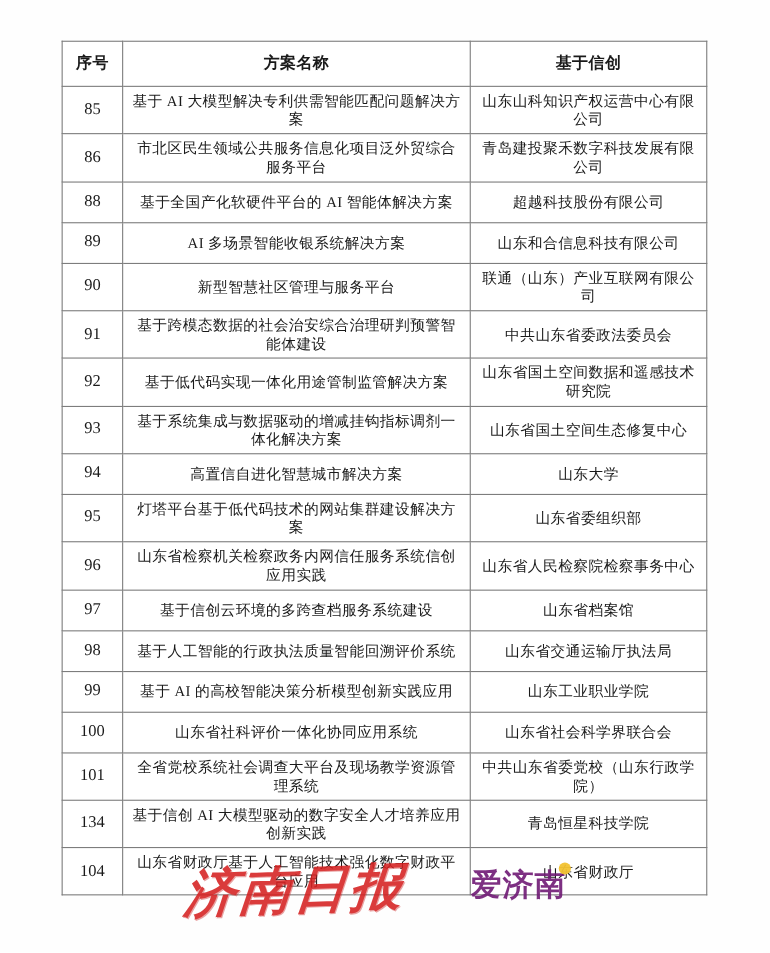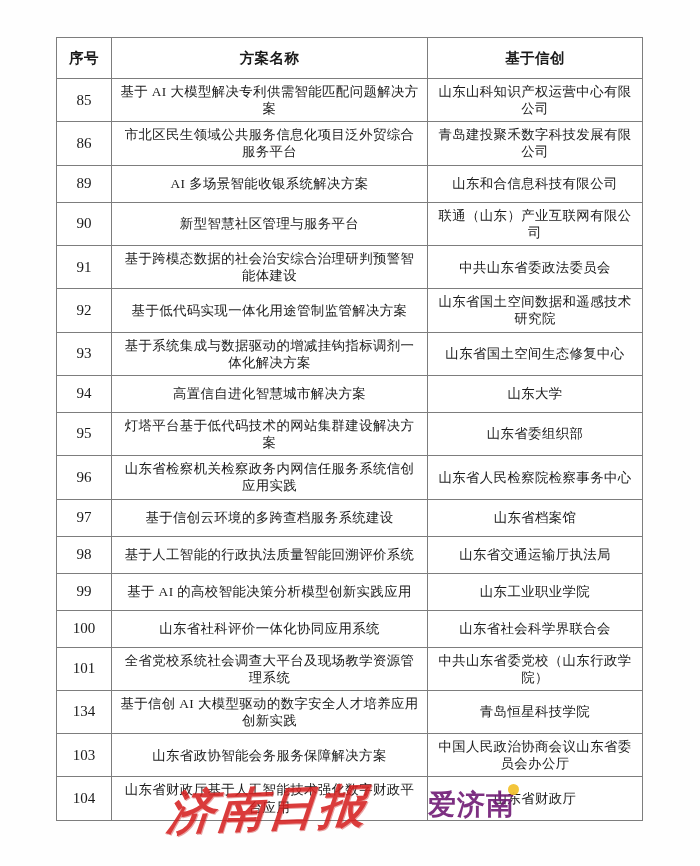--- a/index.html
+++ b/index.html
@@ -141,20 +141,25 @@
             <td class="cell-seq">85</td>
             <td class="cell-name">基于 AI 大模型解决专利供需智能匹配问题解决方案</td>
             <td class="cell-unit">山东山科知识产权运营中心有限公司</td>
           </tr>
           <tr>
             <td class="cell-seq">86</td>
             <td class="cell-name">市北区民生领域公共服务信息化项目泛外贸综合服务平台</td>
             <td class="cell-unit">青岛建投聚禾数字科技发展有限公司</td>
           </tr>
           <tr>
+            <td class="cell-seq">88</td>
+            <td class="cell-name">基于全国产化软硬件平台的 AI 智能体解决方案</td>
+            <td class="cell-unit">超越科技股份有限公司</td>
+          </tr>
+          <tr>
             <td class="cell-seq">89</td>
             <td class="cell-name">AI 多场景智能收银系统解决方案</td>
             <td class="cell-unit">山东和合信息科技有限公司</td>
           </tr>
           <tr>
             <td class="cell-seq">90</td>
             <td class="cell-name">新型智慧社区管理与服务平台</td>
             <td class="cell-unit">联通（山东）产业互联网有限公司</td>
           </tr>
           <tr>
@@ -211,25 +216,20 @@
             <td class="cell-seq">101</td>
             <td class="cell-name">全省党校系统社会调查大平台及现场教学资源管理系统</td>
             <td class="cell-unit">中共山东省委党校（山东行政学院）</td>
           </tr>
           <tr>
             <td class="cell-seq">134</td>
             <td class="cell-name">基于信创 AI 大模型驱动的数字安全人才培养应用创新实践</td>
             <td class="cell-unit">青岛恒星科技学院</td>
           </tr>
           <tr>
-            <td class="cell-seq">103</td>
-            <td class="cell-name">山东省政协智能会务服务保障解决方案</td>
-            <td class="cell-unit">中国人民政治协商会议山东省委员会办公厅</td>
-          </tr>
-          <tr>
             <td class="cell-seq">104</td>
             <td class="cell-name">山东省财政厅基于人工智能技术强化数字财政平台应用</td>
             <td class="cell-unit">山东省财政厅</td>
           </tr>
         </tbody>
     </table>
   </div>
 
   <div class="watermark" id="watermark-red">济南日报</div>
 

